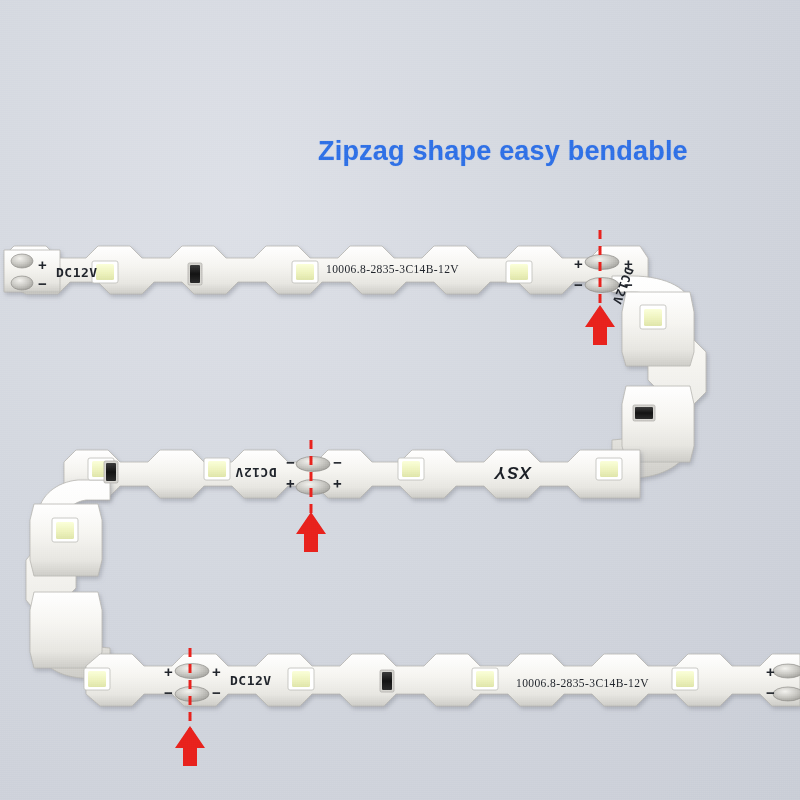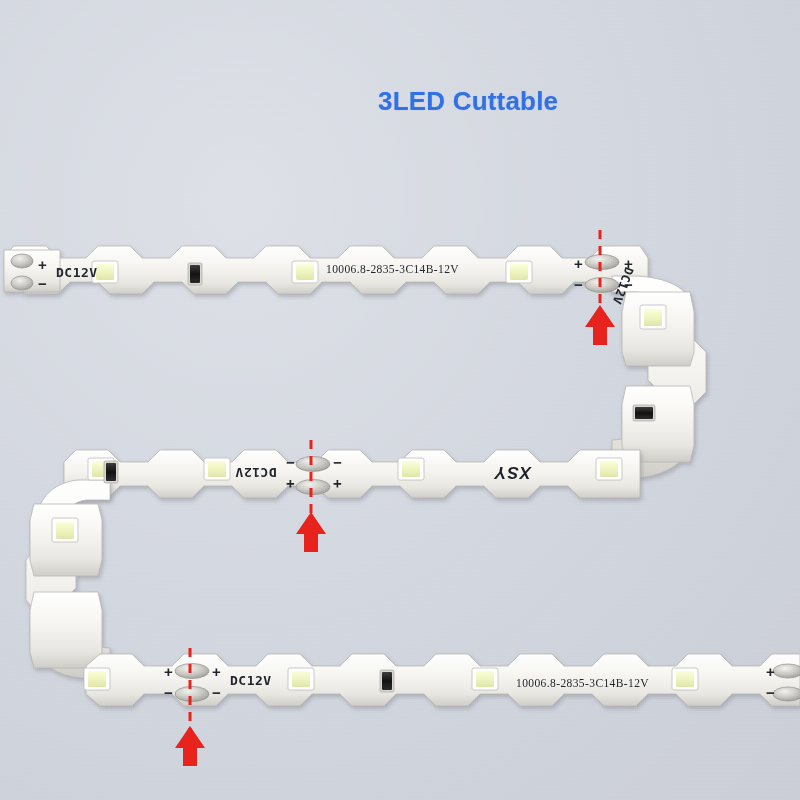--- a/index.html
+++ b/index.html
@@ -316,16 +316,16 @@
 
   <div class="silk sign" style="left:164px;top:663px;">+</div>
   <div class="silk sign" style="left:164px;top:684px;">−</div>
   <div class="silk sign" style="left:212px;top:663px;">+</div>
   <div class="silk sign" style="left:212px;top:684px;">−</div>
   <div class="silk dc" style="left:230px;top:673px;">DC12V</div>
   <div class="silk code" style="left:516px;top:677px;">10006.8-2835-3C14B-12V</div>
   <div class="silk sign" style="left:766px;top:663px;">+</div>
   <div class="silk sign" style="left:766px;top:684px;">−</div>
 
-  <div class="headline" id="line1">3LED Cuttable</div>
+  <div class="headline" id="line2">Zipzag shape easy bendable</div>
 
   <div id="grain"></div>
 </div>
 
 </body></html>

